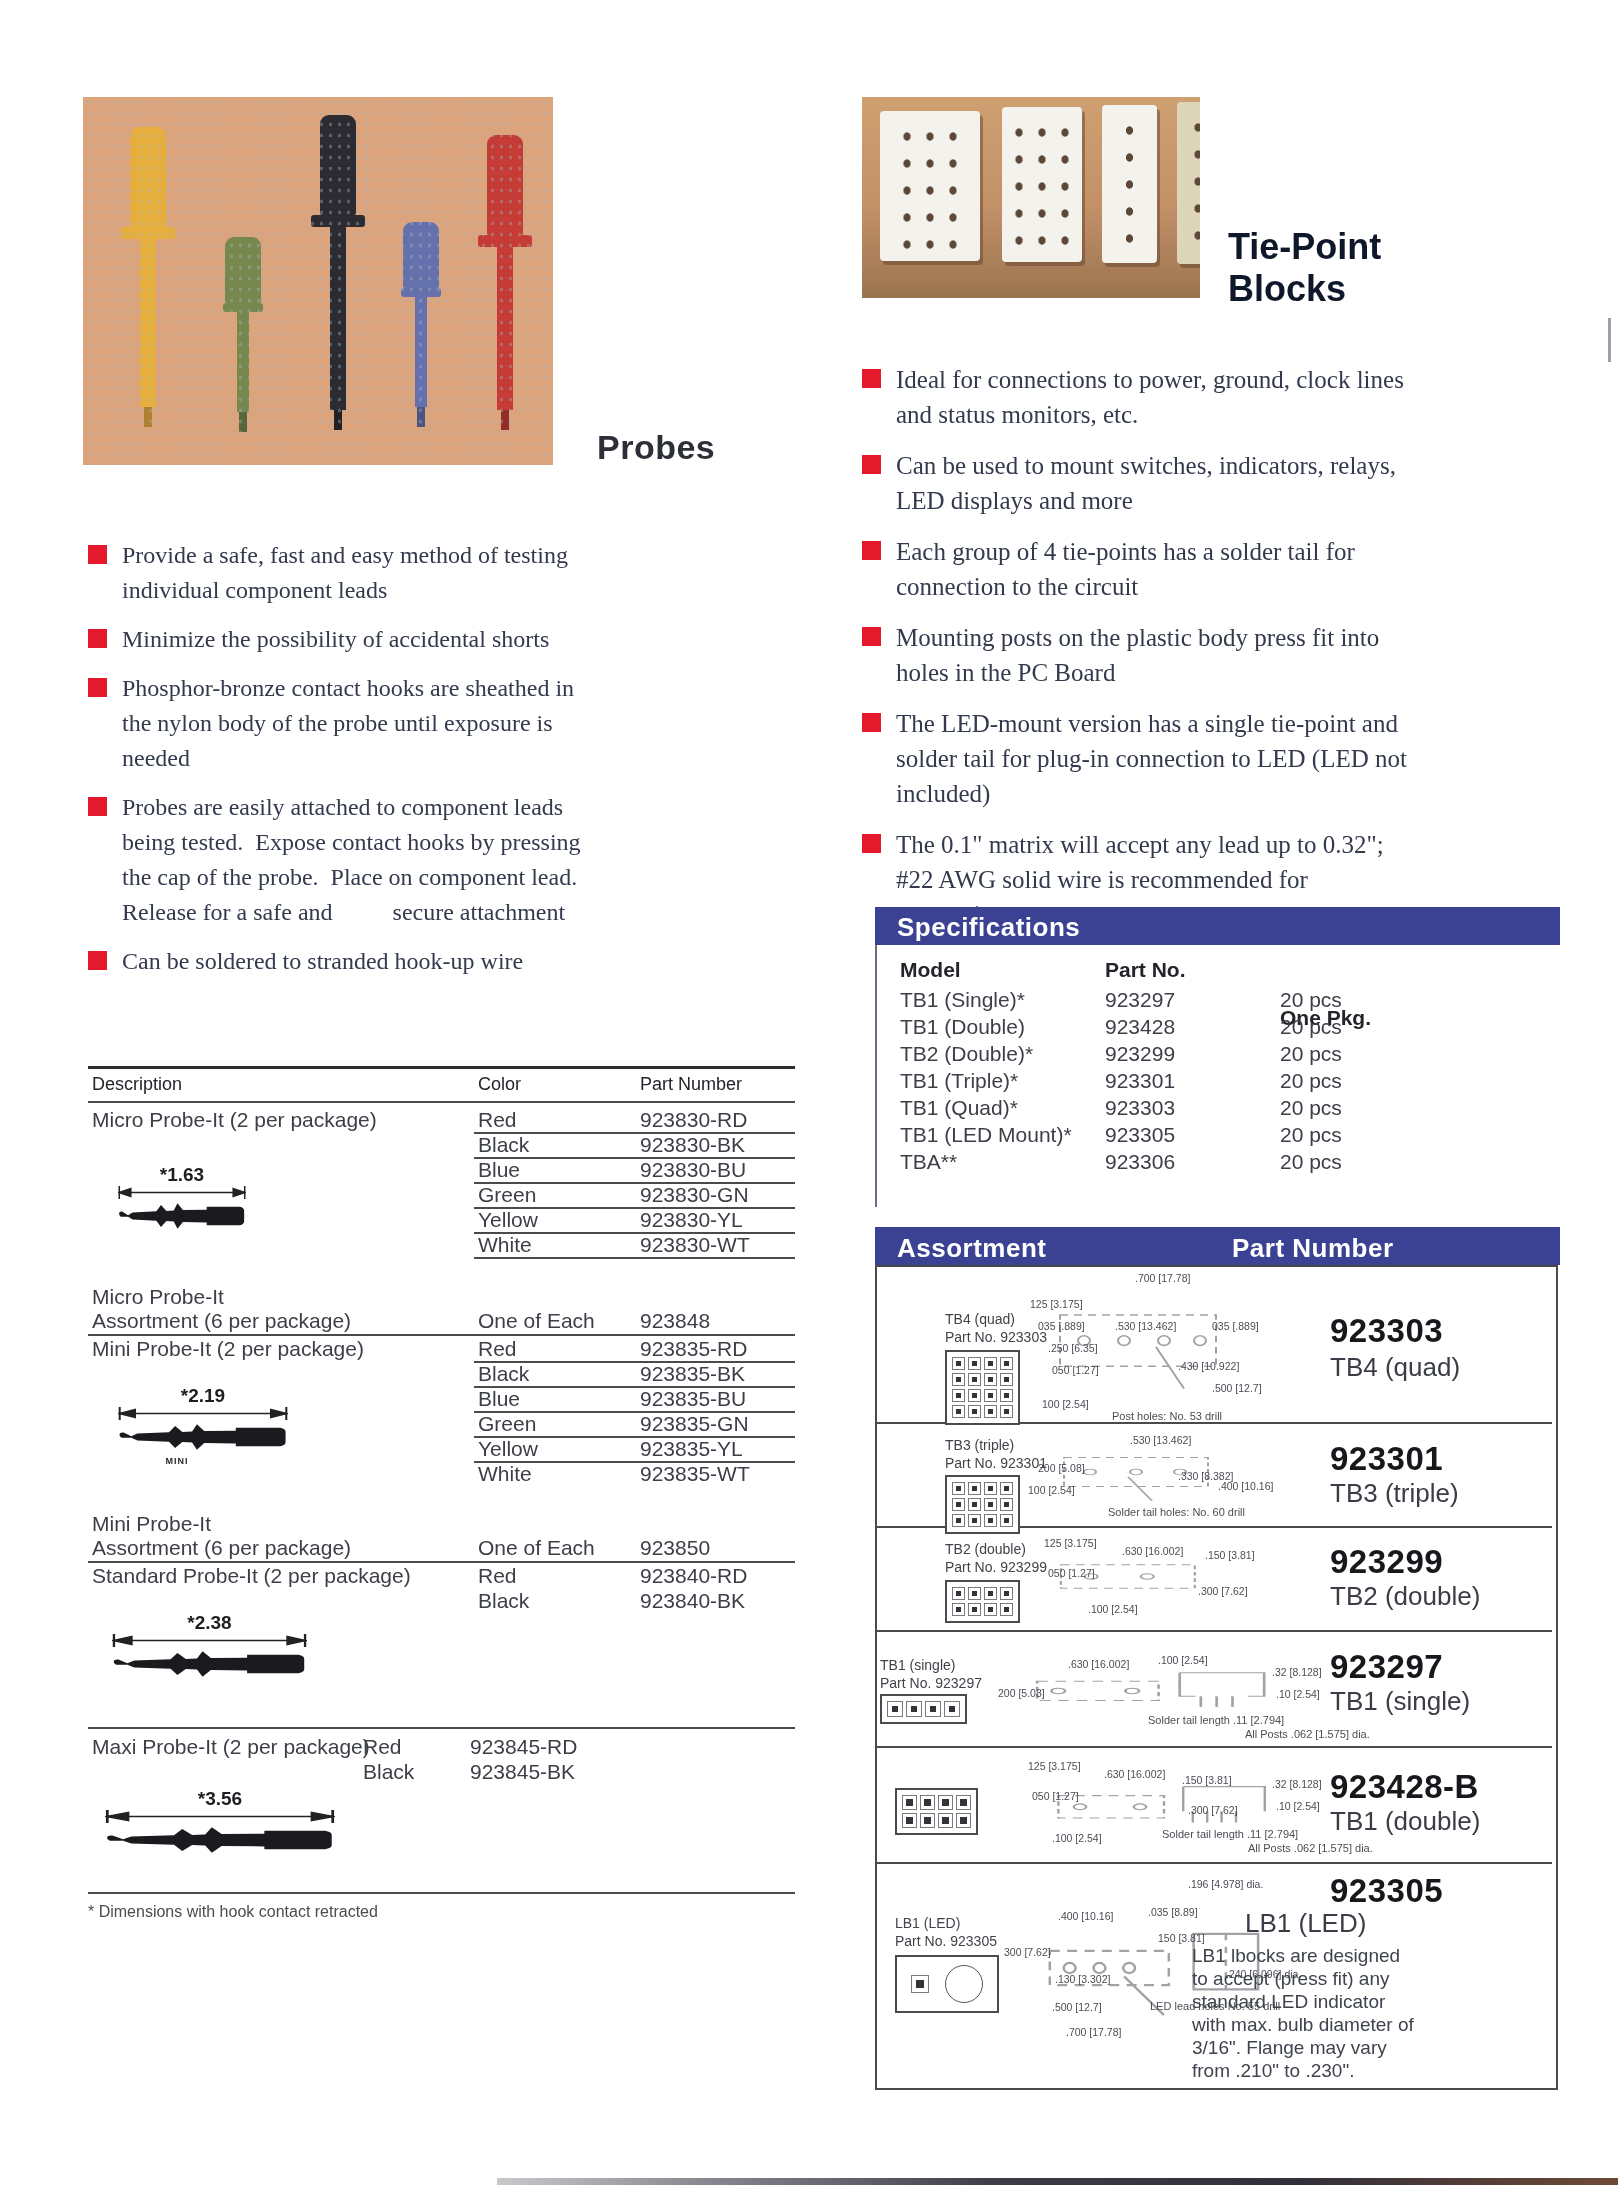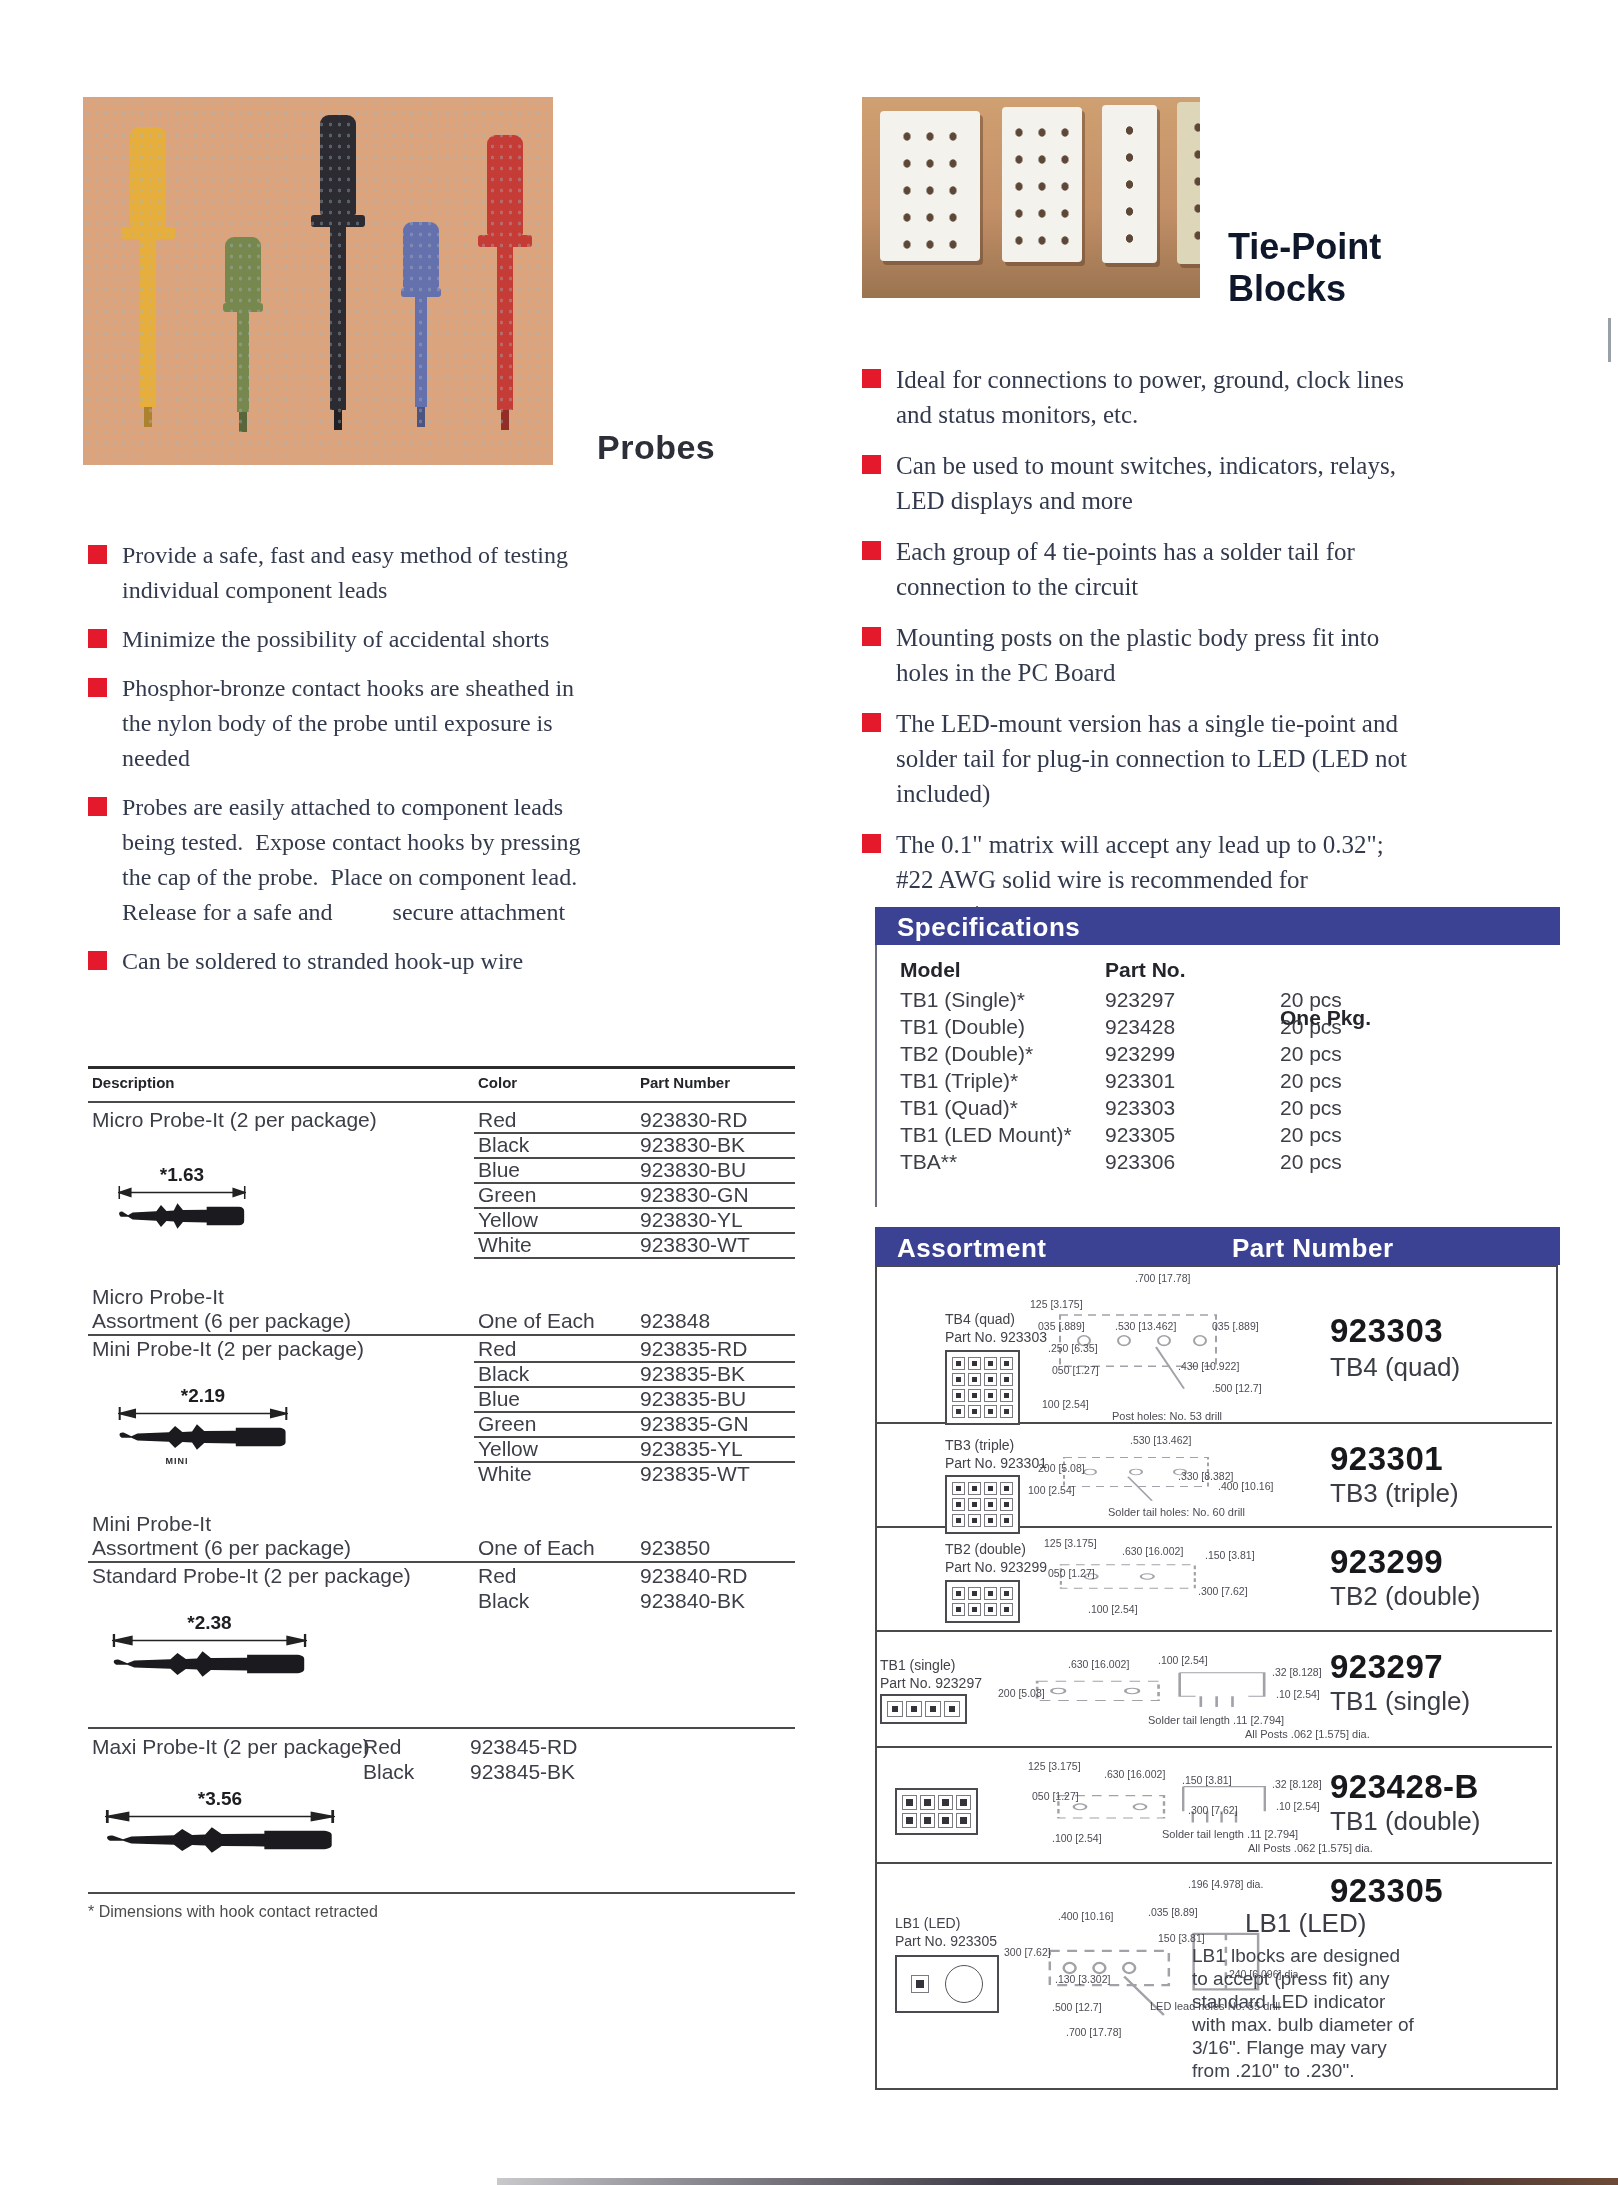--- a/index.html
+++ b/index.html
@@ -29,21 +29,21 @@
   
   .bullets{position:absolute;}
   .bullet{position:relative;padding-left:34px;margin-bottom:14px;}
   .bullets-right .bullet{margin-bottom:16px;}
   .bullet .sq{position:absolute;left:0;top:7px;width:19px;height:19px;background:#e4192b;}
   .btext{font-family:"Liberation Serif",serif;font-size:24px;line-height:35px;color:#333a4d;white-space:pre-wrap;display:block;}
   .bullets-right .btext{font-size:25px;}
   
   .rule{position:absolute;height:2.5px;background:#2d2d2d;}
   .rline{position:absolute;height:1.5px;background:#4a4a4a;}
-  .th{position:absolute;font-weight:bold;font-size:15px;color:#23252b;}
+  .th{position:absolute;font-weight:normal;font-size:18px;color:#23252b;}
   .td{position:absolute;font-size:21px;color:#3c3f47;white-space:nowrap;}
   .fnote{position:absolute;font-size:16px;color:#4c4c4c;}
   
   .diag{position:absolute;display:flex;flex-direction:column;align-items:stretch;}
   .dlabel{text-align:center;font-weight:bold;font-size:19px;color:#1d1d22;}
   .dim{width:100%;height:13px;display:block;}
   .psil{width:100%;height:34px;display:block;}
   .minitag{position:absolute;left:28%;bottom:-12px;font-size:9px;font-weight:bold;letter-spacing:1px;color:#2a2a2e;}
   
   .navy-bar{position:absolute;background:#3b4293;}

